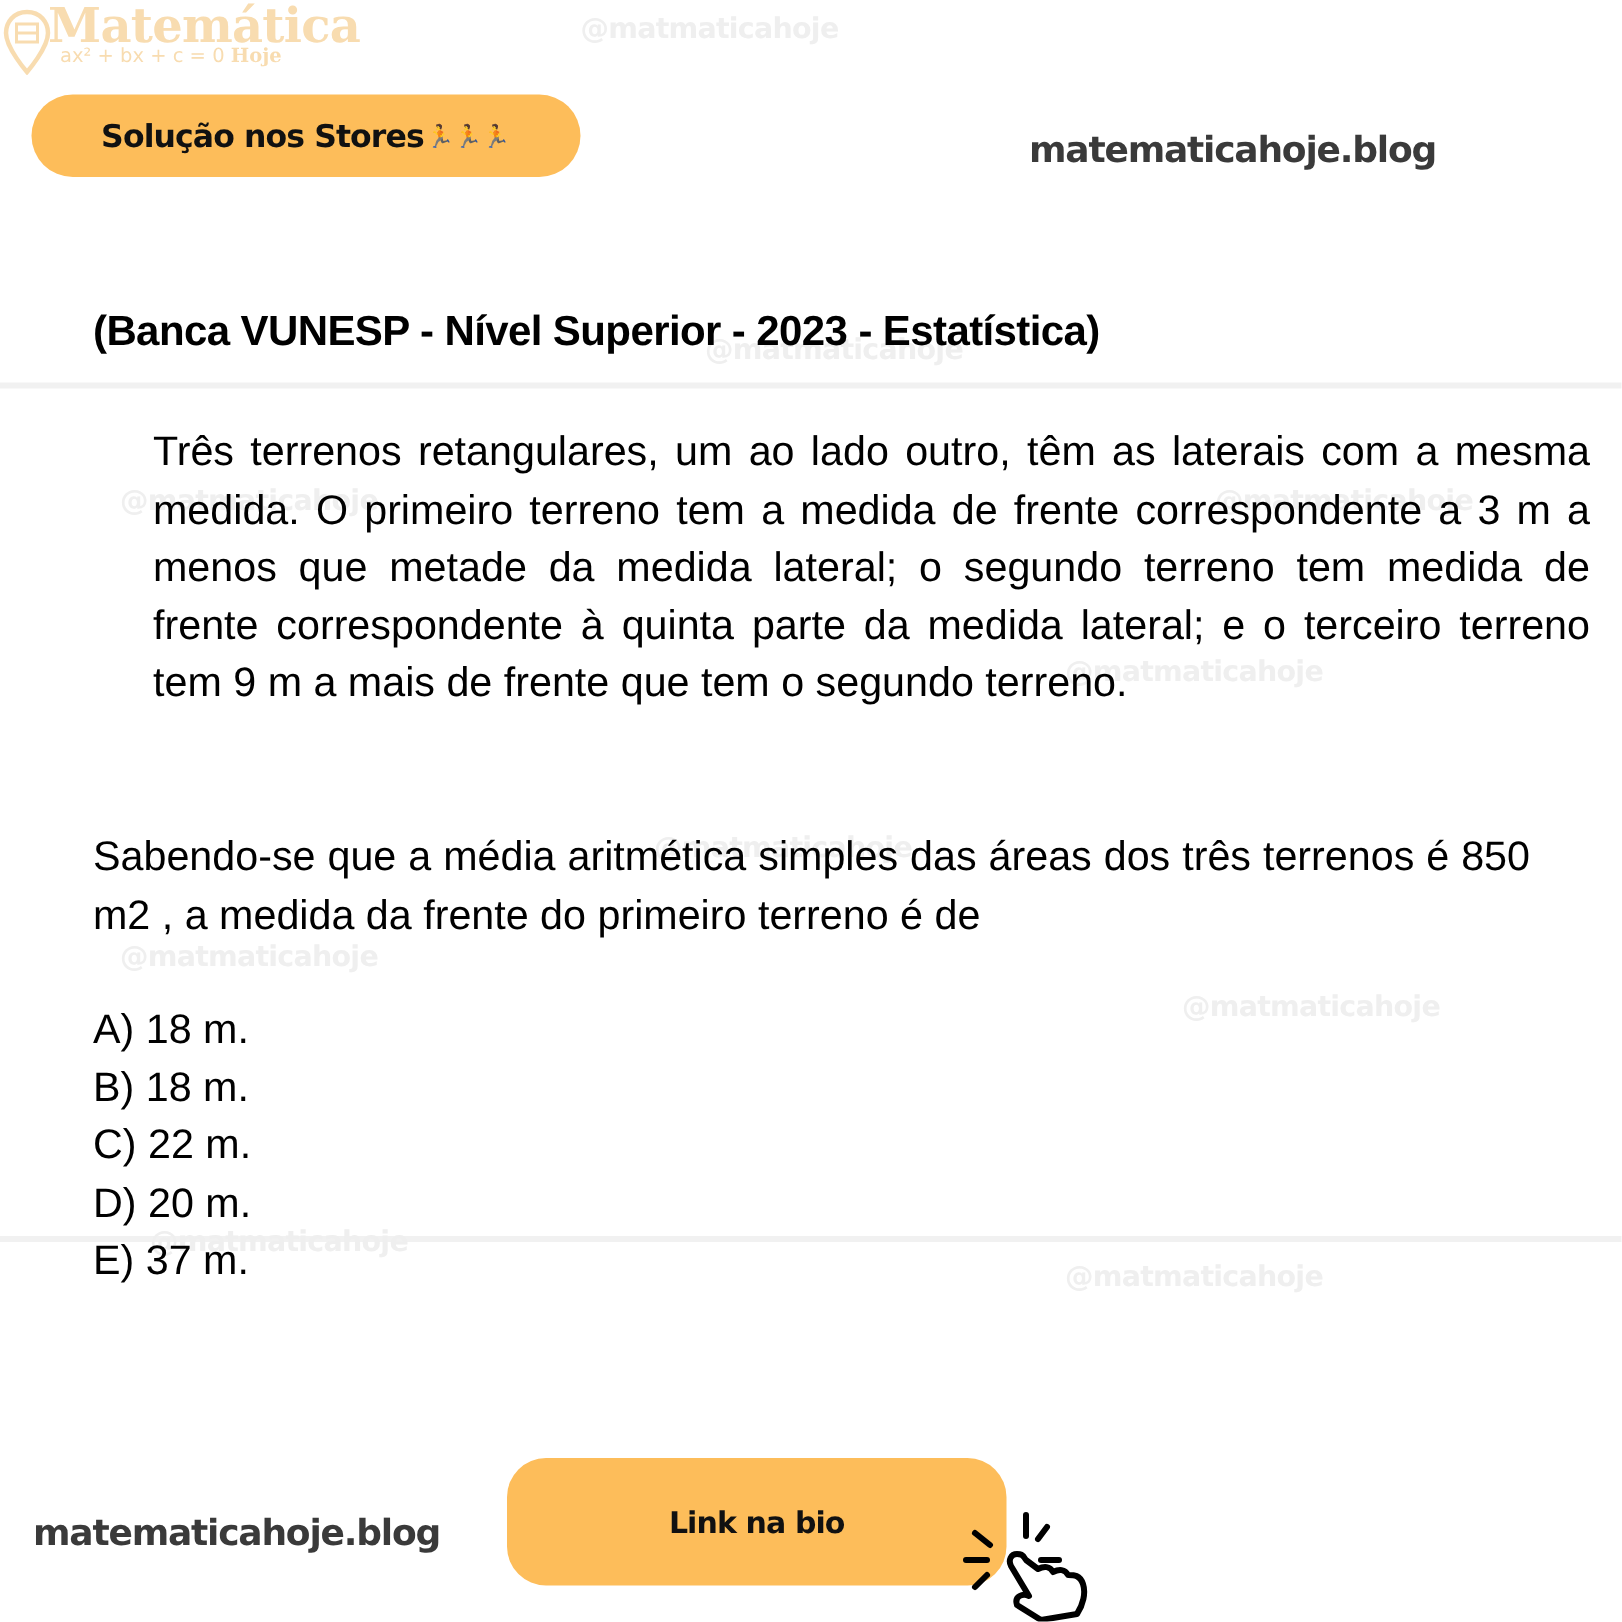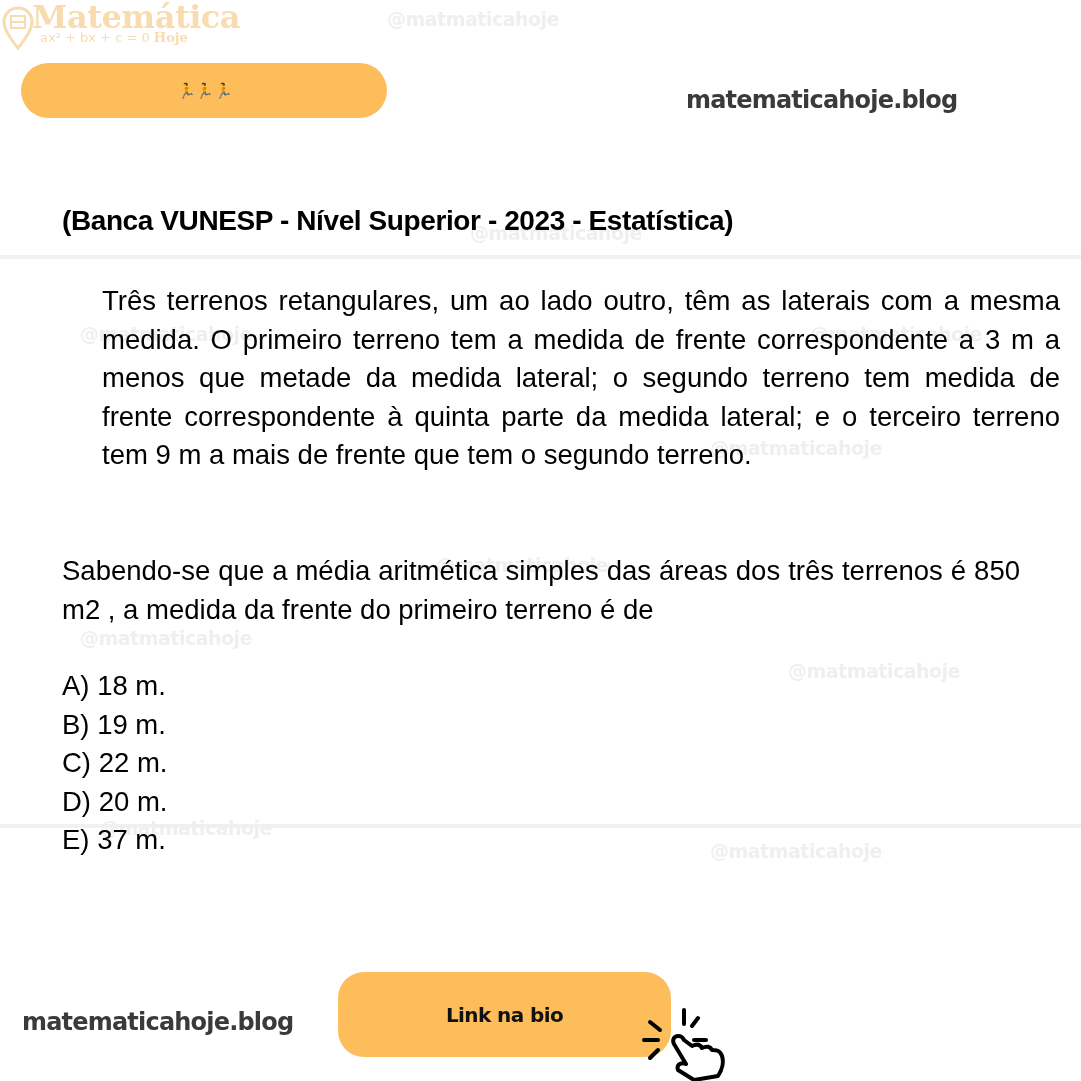--- a/index.html
+++ b/index.html
@@ -79,33 +79,34 @@
     <line x1="9" y1="16" x2="23" y2="16" stroke="#f8dcb0" stroke-width="2"></line>
   </svg>
   <div class="logo-title">Matemática</div>
   <div class="logo-sub">
     <span>ax² + bx + c = 0</span>
     <b>Hoje</b>
   </div>
 </div>
 
 <div class="pill pill-top">
+  <span>Solução nos Stores</span>
   <span class="runners">🏃🏃🏃</span>
 </div>
 
 <div class="blog" style="left:686px; top:86px;">matematicahoje.blog</div>
 
 <div class="heading">(Banca VUNESP - Nível Superior - 2023 - Estatística)</div>
 
 <div class="para" style="top:282px;margin-left:40px;">Três terrenos retangulares, um ao lado outro, têm as laterais com a mesma medida. O primeiro terreno tem a medida de frente correspondente a 3 m a menos que metade da medida lateral; o segundo terreno tem medida de frente correspondente à quinta parte da medida lateral; e o terceiro terreno tem 9 m a mais de frente que tem o segundo terreno.</div>
 <div class="para" style="top:552px;">Sabendo-se que a média aritmética simples das áreas dos três terrenos é 850 m2 , a medida da frente do primeiro terreno é de</div>
 
 <div class="options">
   <div>A) 18 m.</div>
-  <div>B) 19 m.</div>
+  <div>B) 18 m.</div>
   <div>C) 22 m.</div>
   <div>D) 20 m.</div>
   <div>E) 37 m.</div>
 </div>
 
 <div class="blog" style="left:22px; top:1008px;">matematicahoje.blog</div>
 
 <div class="pill pill-bottom">
   <span>Link na bio</span>
 </div>

